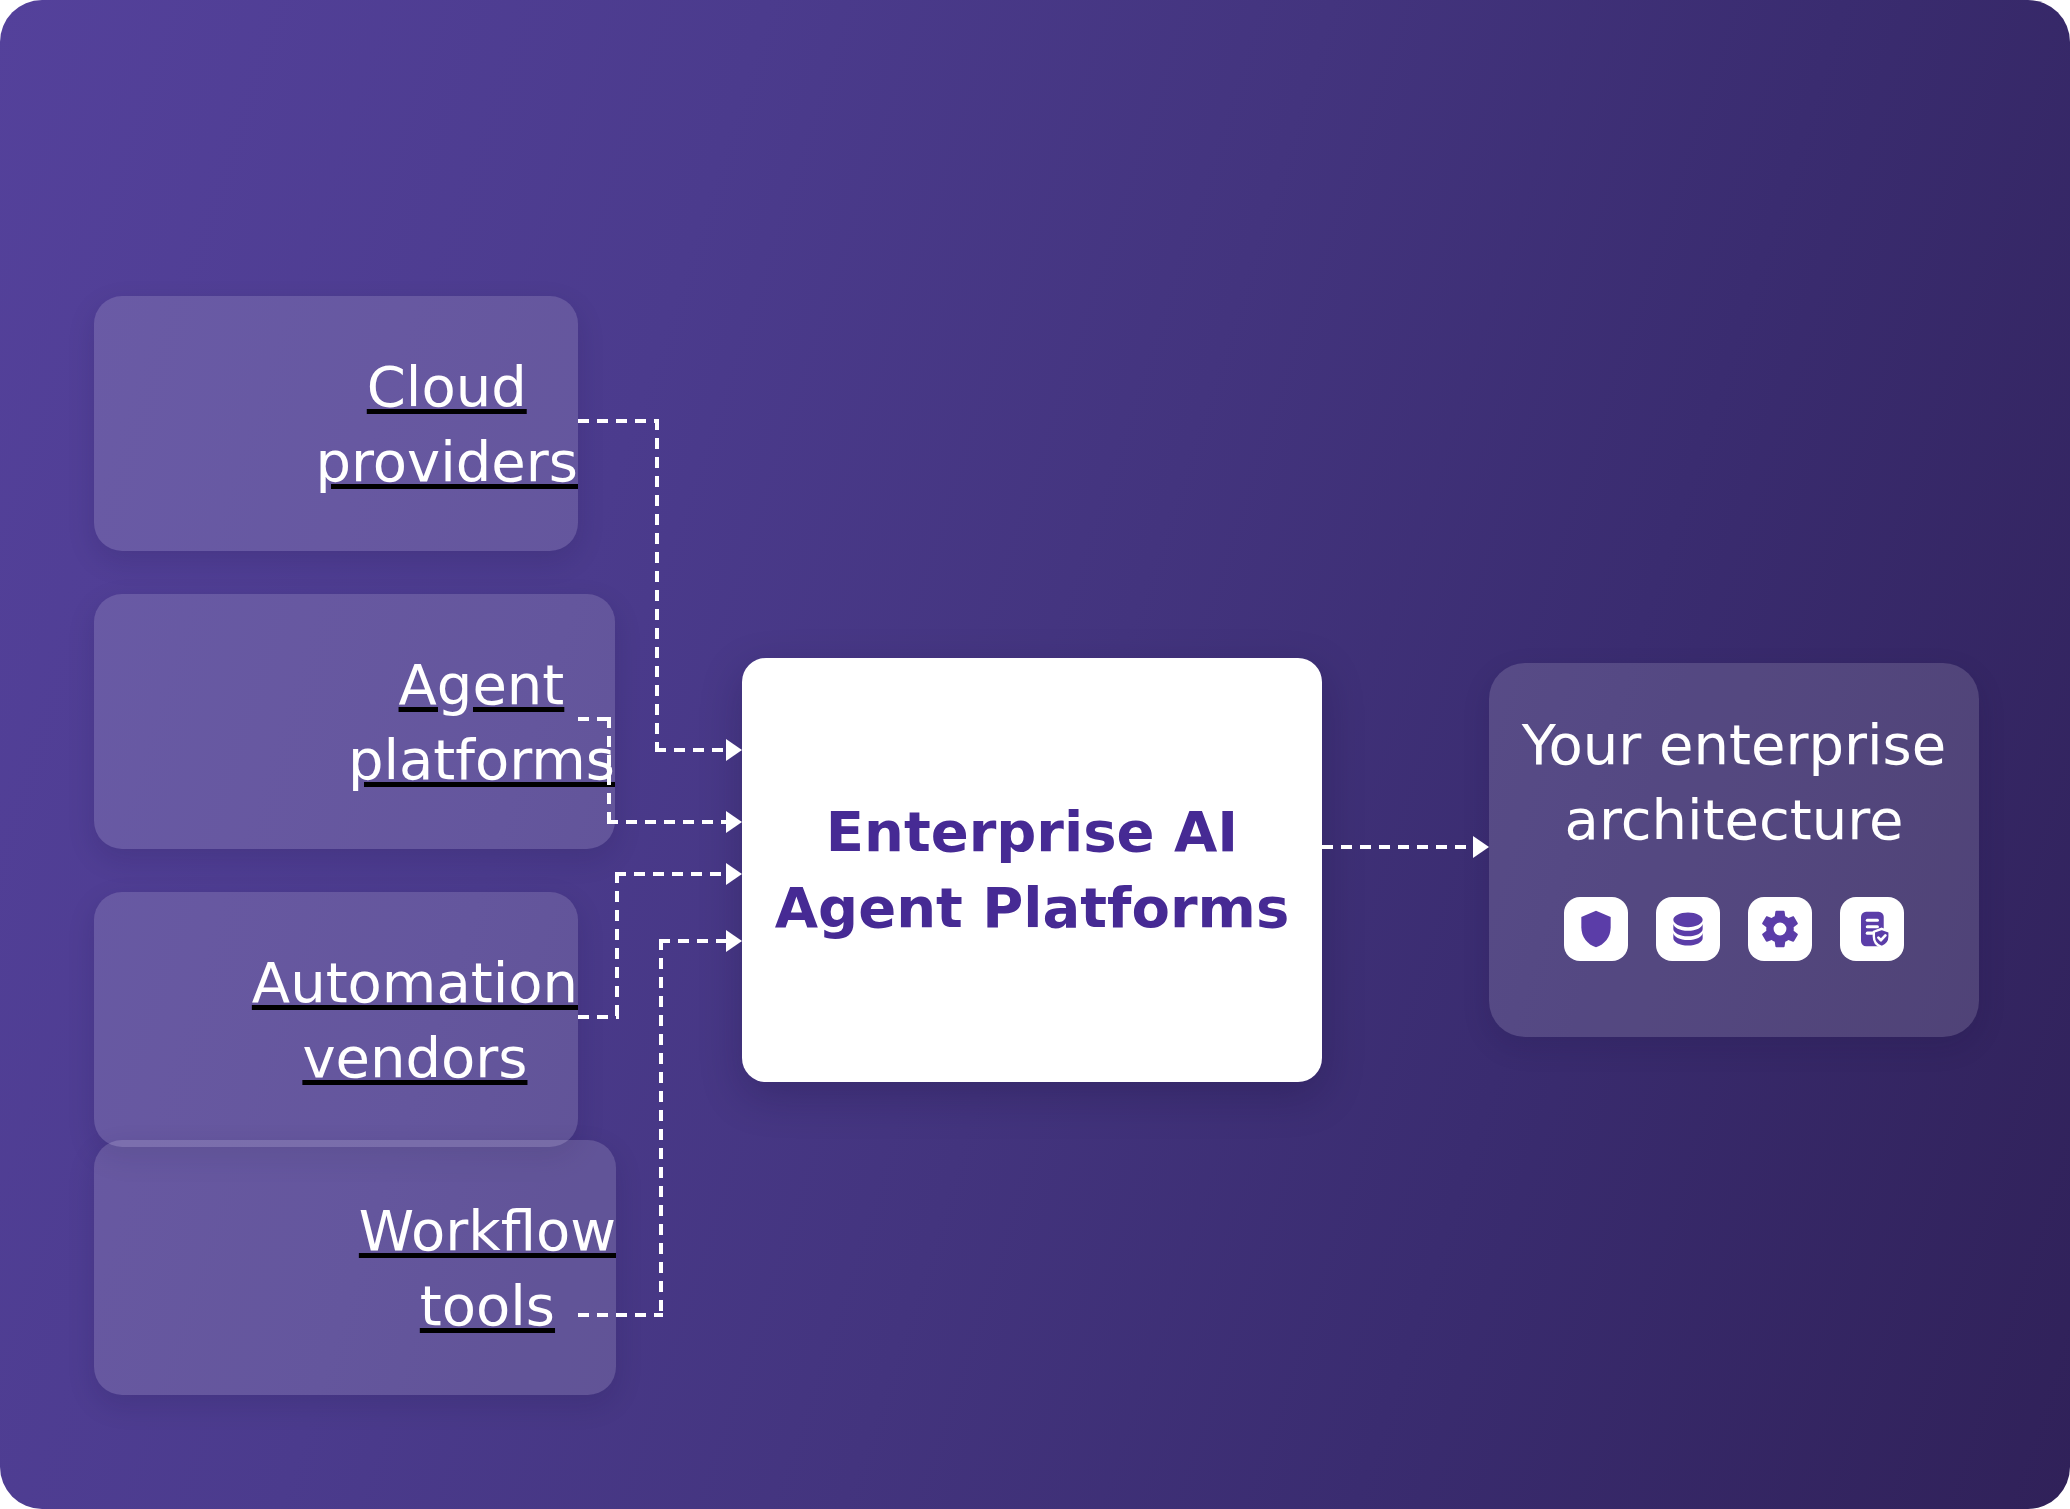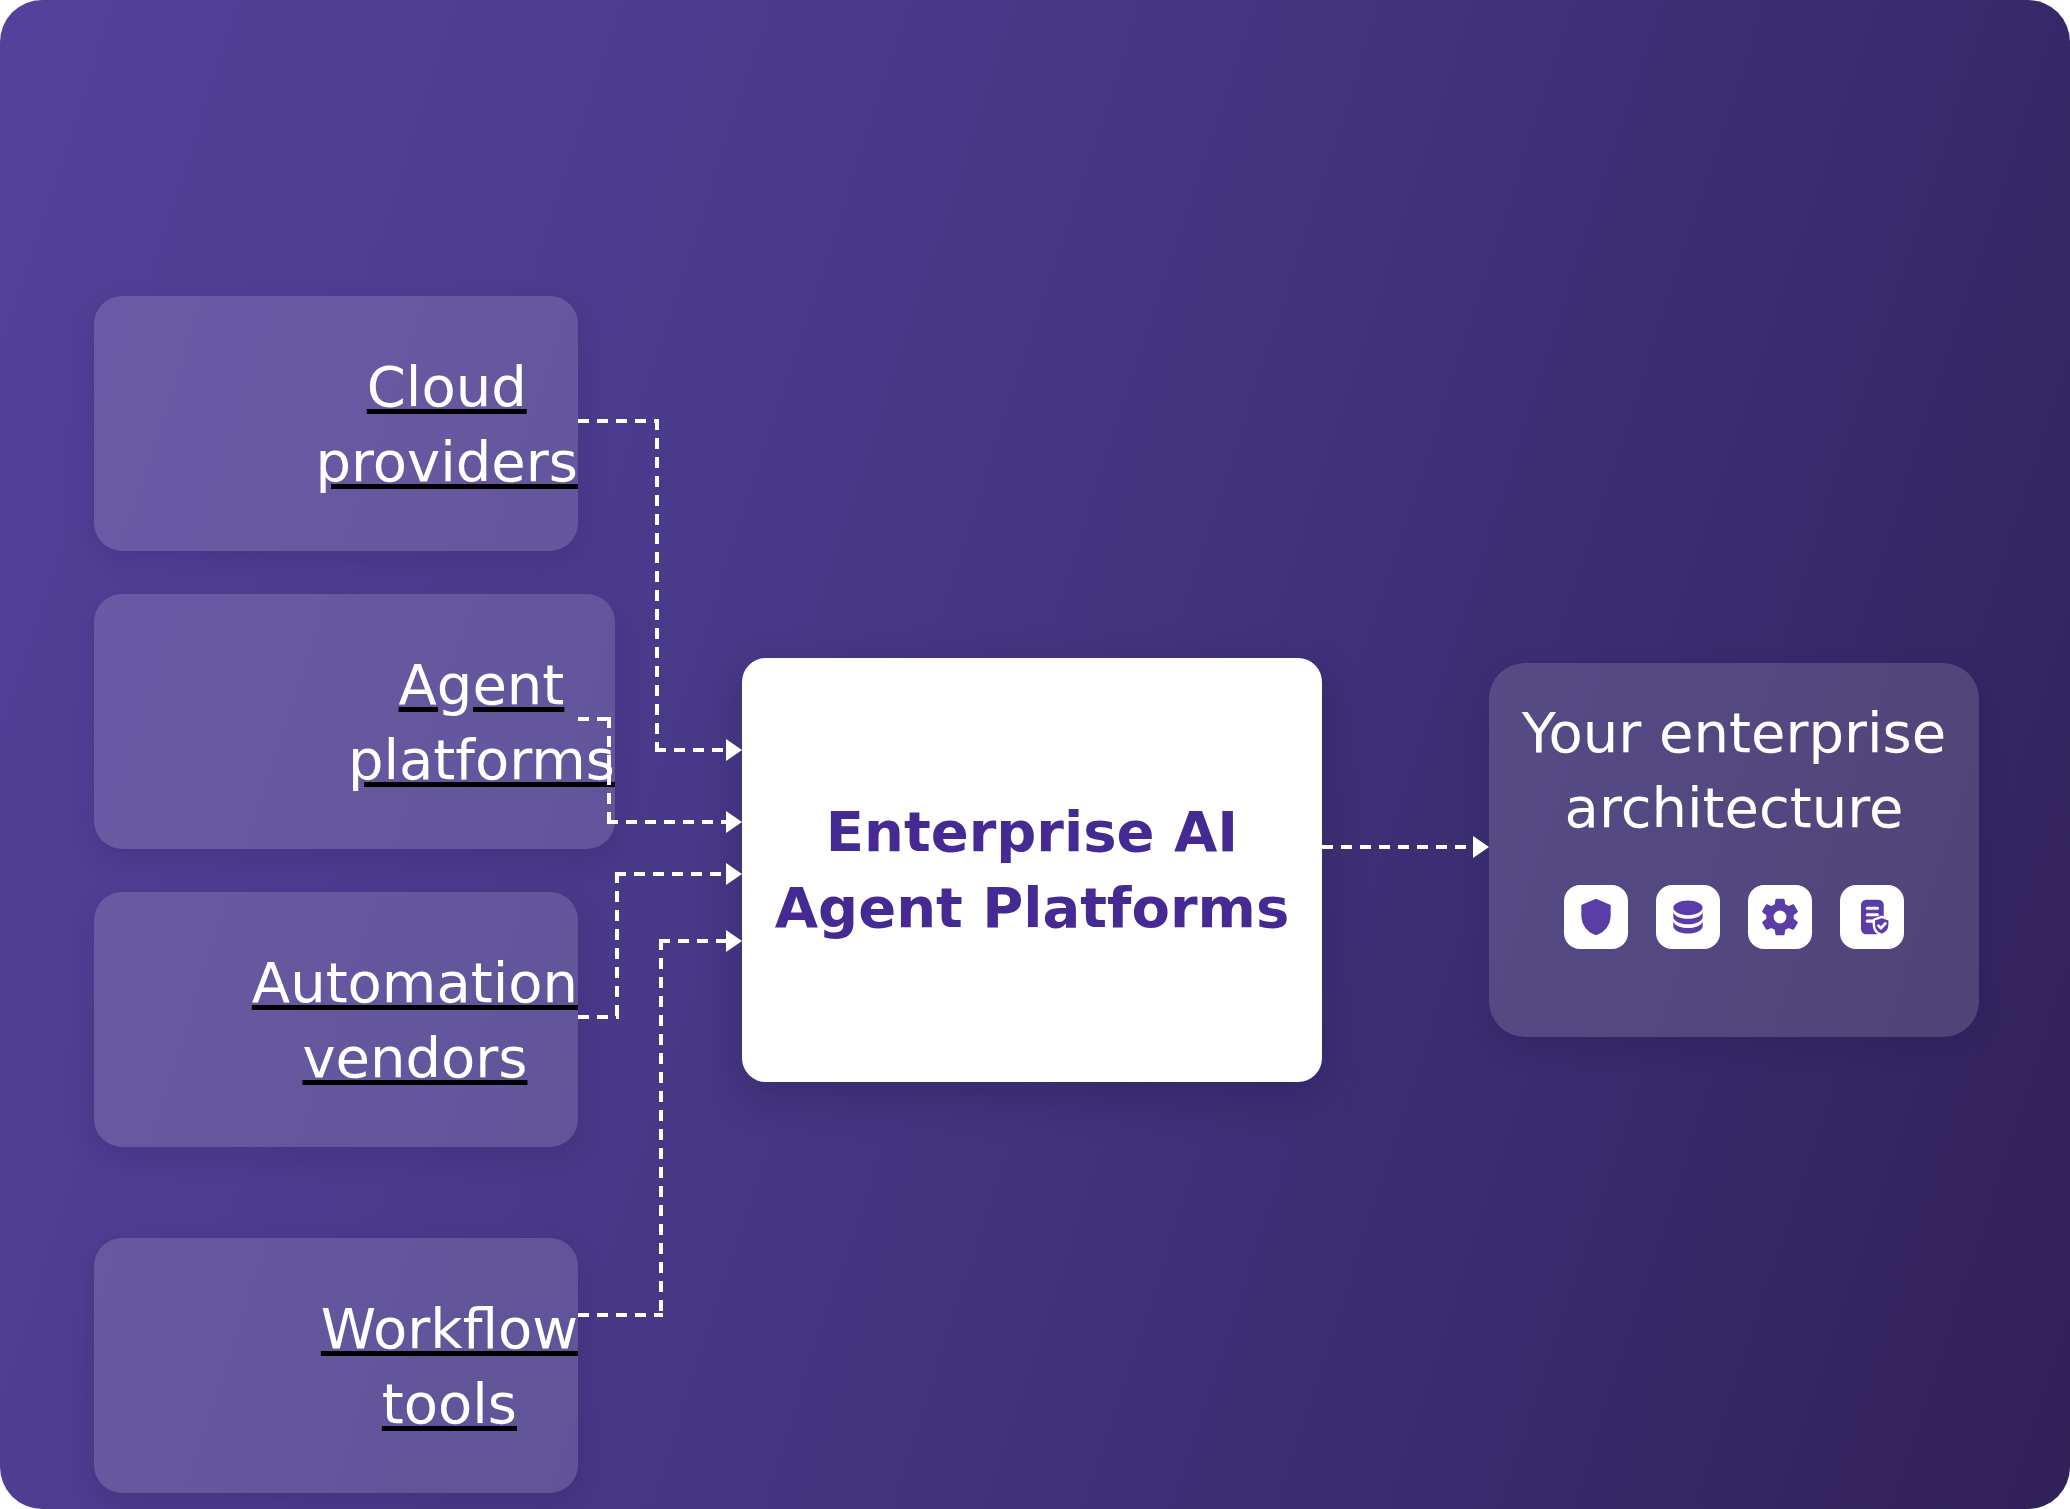--- a/index.html
+++ b/index.html
@@ -30,38 +30,38 @@
     box-shadow:0 10px 28px rgba(20,12,55,0.14);
     display:flex;align-items:center;justify-content:flex-end;text-decoration:underline;
   }
   .src-label{
     color:#ffffff;font-size:56px;font-weight:500;
     line-height:75px;text-align:center;white-space:pre-line;
   }
   #box-cloud{top:296px;}
   #box-agent{top:594px;padding-left:37px;}
   #box-automation{top:892px;}
-  #box-workflow{top:1238px;}
+  #box-workflow{top:1140px;padding-left:38px;}
   .center-box{
     position:absolute;left:742px;top:658px;width:580px;height:424px;
     background:#ffffff;border-radius:24px;
     box-shadow:0 14px 40px rgba(18,10,50,0.25);
     display:flex;align-items:center;justify-content:center;
   }
   .center-label{
     color:#462a94;font-size:56px;font-weight:700;
     line-height:76px;text-align:center;white-space:pre-line;
   }
   .dest-box{
     position:absolute;left:1489px;top:663px;width:490px;height:374px;
     border-radius:36px;
     background:rgba(255,255,255,0.14);
     box-shadow:0 10px 28px rgba(20,12,55,0.14);
     display:flex;flex-direction:column;align-items:center;
-    padding-top:32px;box-sizing:border-box;
+    padding-top:44px;box-sizing:border-box;
   }
   .dest-label{
     color:#ffffff;font-size:56px;font-weight:500;
     line-height:75px;text-align:center;white-space:pre-line;
   }
   .icon-row{display:flex;gap:28px;margin-top:40px;}
   .icon-tile{
     width:64px;height:64px;border-radius:16px;background:#ffffff;
     display:flex;align-items:center;justify-content:center;
   }

